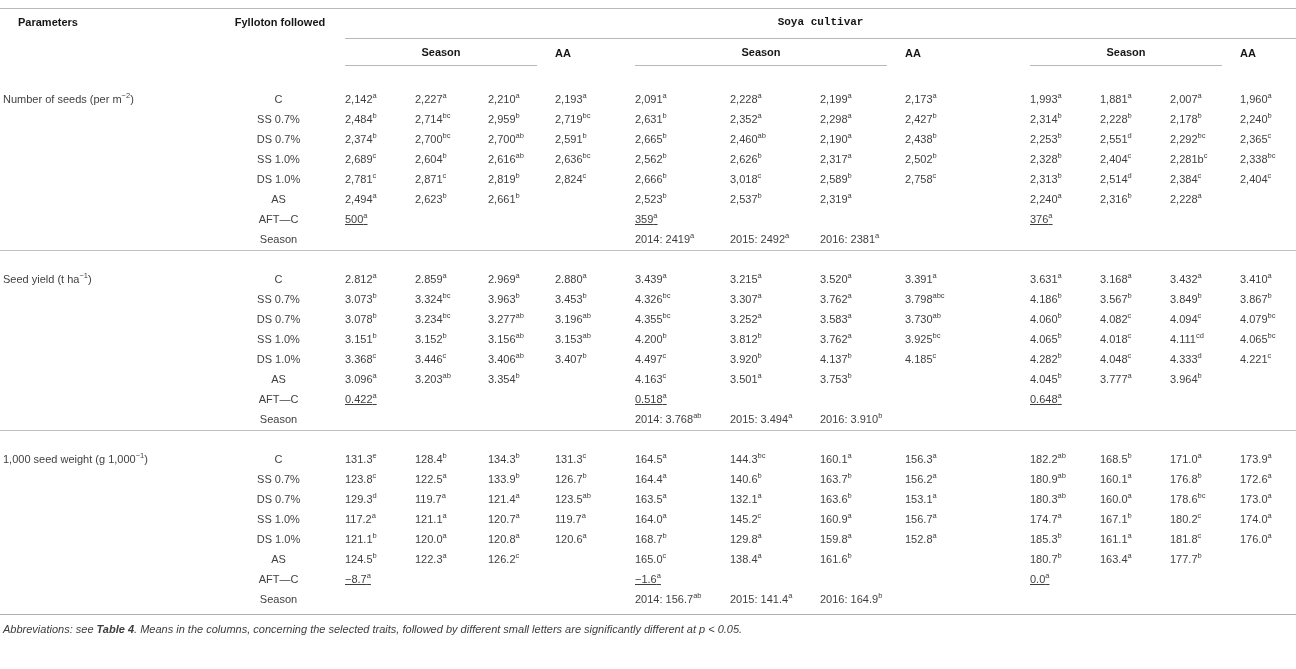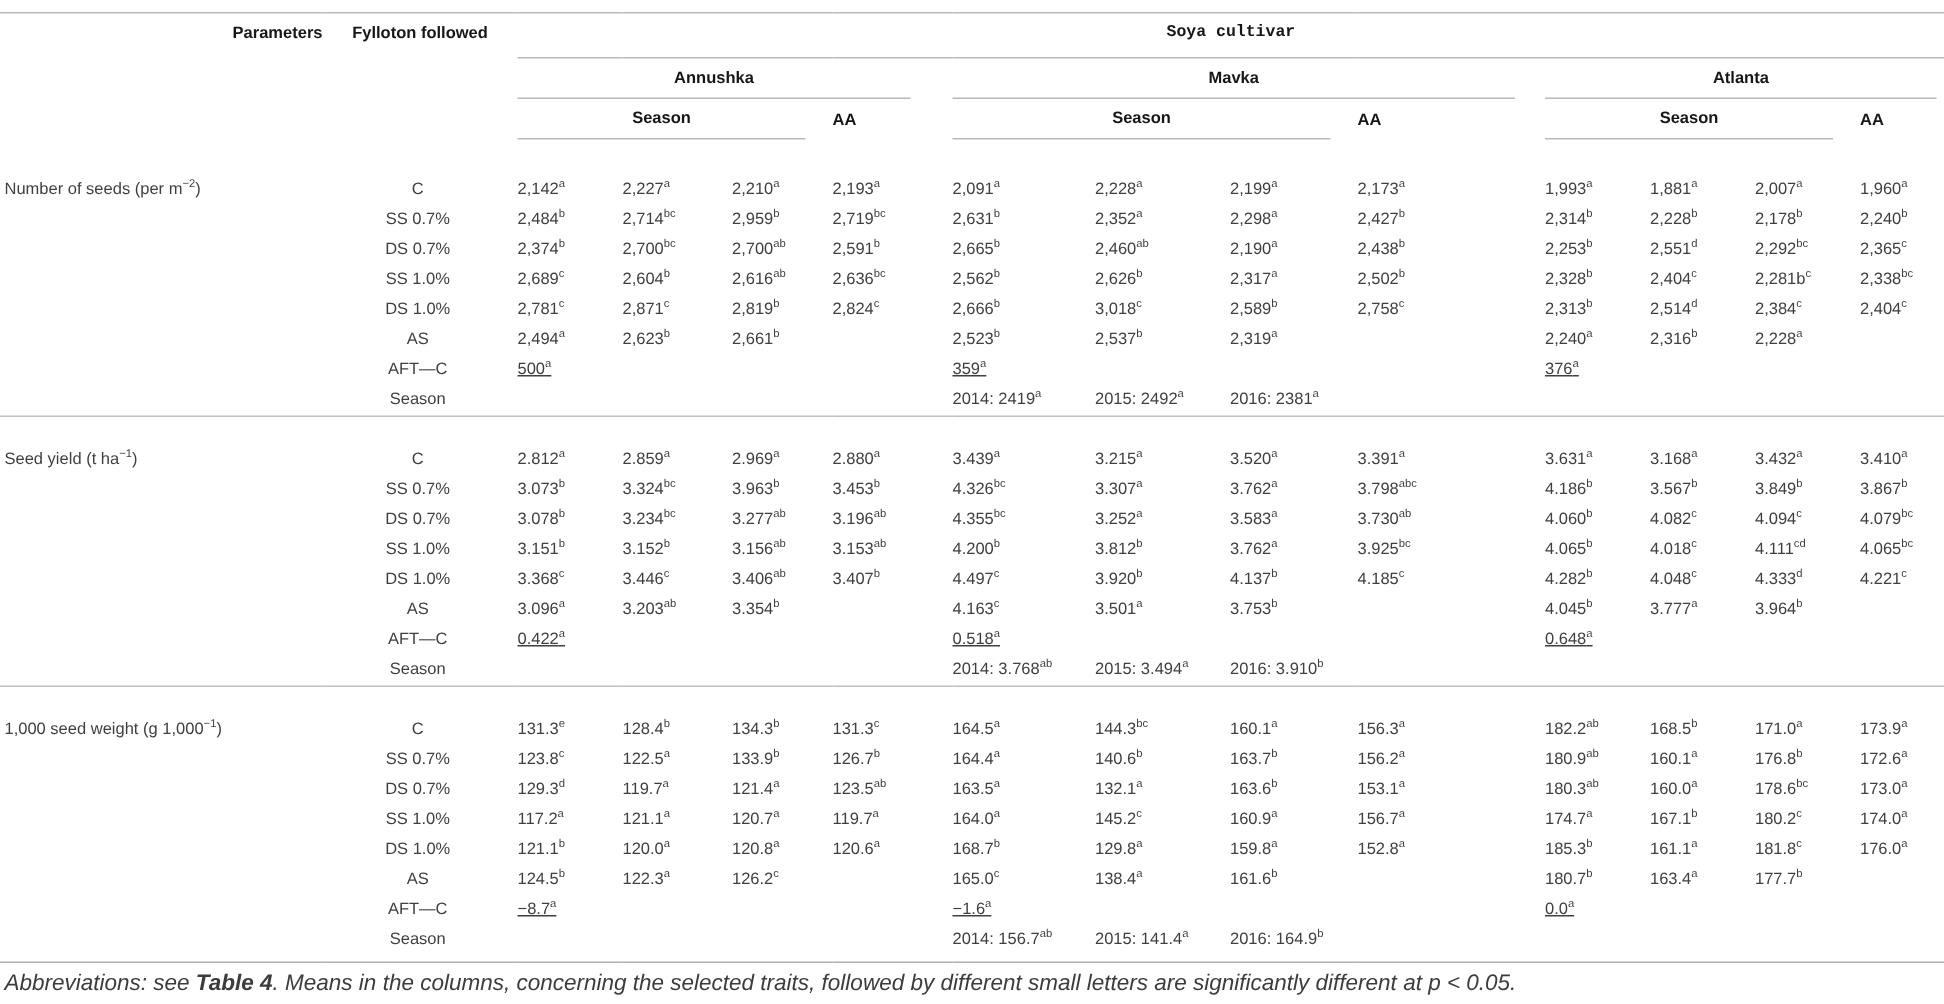--- a/index.html
+++ b/index.html
@@ -33,21 +33,21 @@
   
   tbody td{color:#3f3f3f;padding:2px 3px 3px 0;}
   tbody td.c-param{padding-left:3px;color:#3f3f3f;}
   tbody td.c-treat{text-align:center;}
   tbody tr.first-data td{padding-top:26px;}
   tbody tr.group-start td{border-top:1px solid #c0c0c0;padding-top:21px;}
   tbody tr.bottom td{border-bottom:1px solid #b0b0b0;padding-bottom:7px;}
   td.span-center{text-decoration:underline;}
   sup{font-size:7.5px;line-height:0;vertical-align:super;}
   .footnote{
-    font-style:italic;font-size:15px;color:#3c3c3c;
+    font-style:italic;font-size:11px;color:#3c3c3c;
     padding:7px 2px 0 3px;line-height:14px;
   }
   .footnote b{font-weight:bold;}
 </style>
 </head>
 <body>
 
 <div class="figure-wrap">
   <table>
     <colgroup>
@@ -61,36 +61,23 @@
         <col style="width:90px">
         <col style="width:85px">
         <col style="width:125px">
       <col style="width:70px">
         <col style="width:70px">
         <col style="width:70px">
         <col style="width:56px">
     </colgroup>
     <thead>
         <tr>
-          <th class="r1" style="padding-left: 3px; text-align: right;">Parameters</th>
+          <th class="r1" style="padding-left: 18px;">Parameters</th>
           <th class="r1" style="text-align: center;">Fylloton followed</th>
           <th class="r1 soya" colspan="12">Soya cultivar</th>
-        </tr>
-        <tr>
-          <th></th>
-          <th></th>
-          <th class="cultcell" colspan="4">
-            <div class="rule-line gap-lg">Annushka</div>
-          </th>
-          <th class="cultcell" colspan="4">
-            <div class="rule-line gap-md">Mavka</div>
-          </th>
-          <th class="cultcell" colspan="4">
-            <div class="rule-line gap-sm">Atlanta</div>
-          </th>
         </tr>
         <tr>
           <th></th>
           <th></th>
           <th class="seasoncell" colspan="3">
             <div class="rule-line season-line">Season</div>
           </th>
           <th class="aacell">AA</th>
           <th class="seasoncell" colspan="3">
             <div class="rule-line season-line">Season</div>

